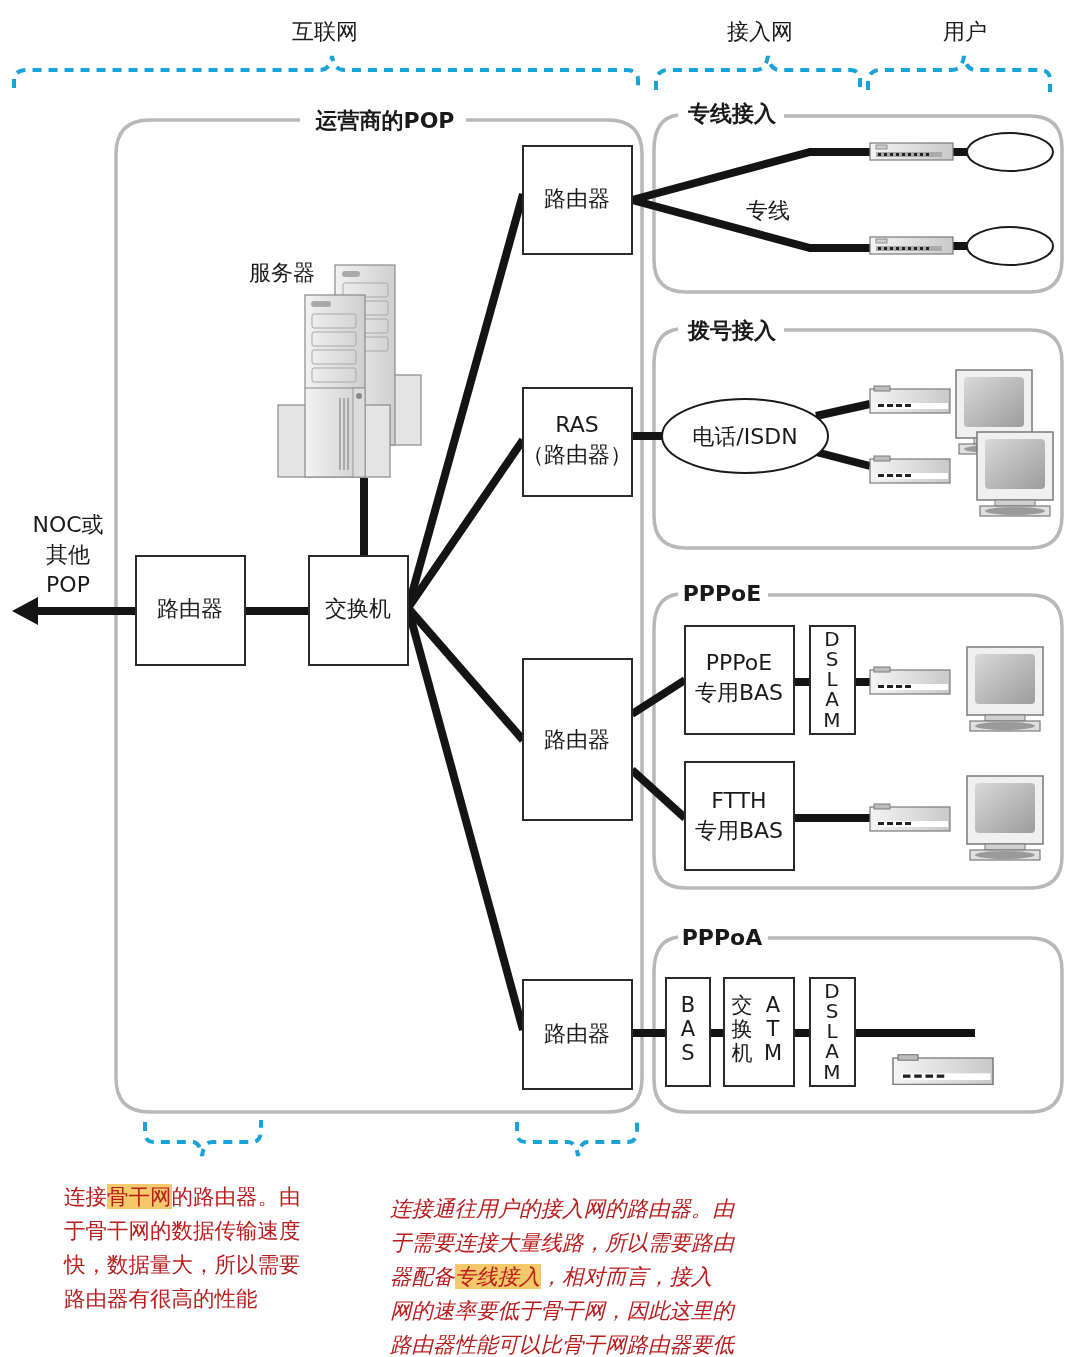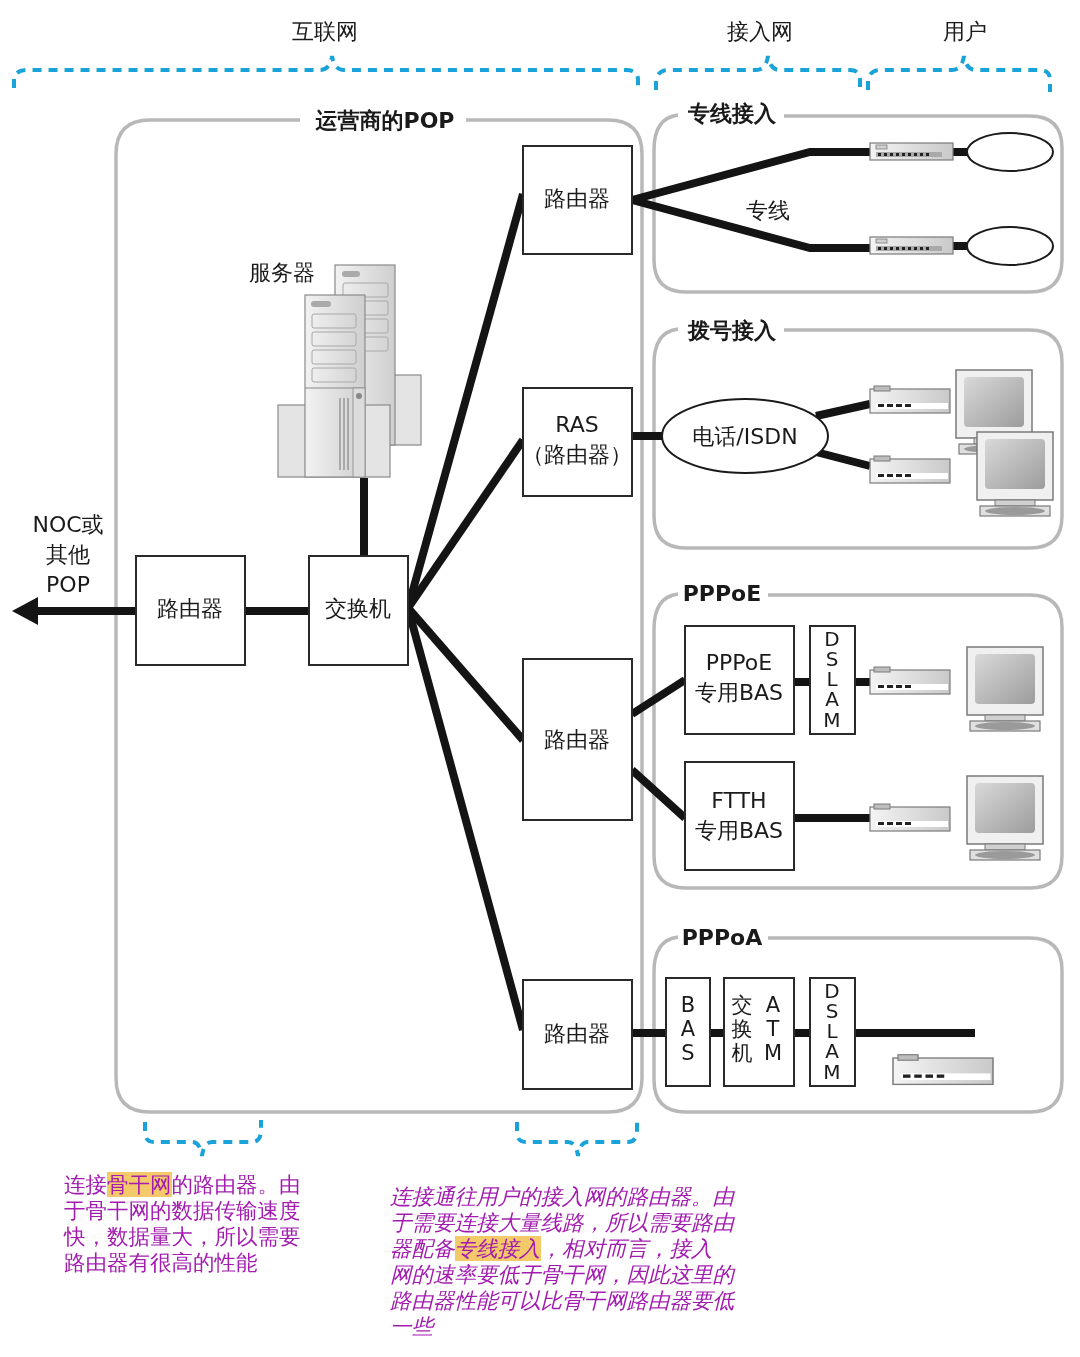--- a/index.html
+++ b/index.html
@@ -8,21 +8,21 @@
     svg#diagram { position: absolute; left: 0; top: 0; width: 1080px; height: 1357px; }
     .txt { font-family: "DejaVu Sans", "Liberation Sans", sans-serif; fill: #1a1a1a; }
     .lbl { font-size: 22px; }
     .box-title { font-size: 22px; font-weight: bold; }
     .group-frame { fill: none; stroke: #b8b8b8; stroke-width: 3.5; }
     .node { fill: #ffffff; stroke: #2a2a2a; stroke-width: 2; }
     .wire { stroke: #141414; stroke-width: 8; fill: none; stroke-linecap: butt; }
     .bracket { fill: none; stroke: #1aa3d8; stroke-width: 4; stroke-dasharray: 9 7; }
     .ellipse { fill: #ffffff; stroke: #1a1a1a; stroke-width: 2; }
     .note { position: absolute; font-family: "DejaVu Sans", "Liberation Sans", sans-serif;
-            font-size: 21.5px; line-height: 26px; color: #a21caf; white-space: pre-line; }
+            font-size: 21.5px; line-height: 34px; color: #b91c1c; white-space: pre-line; margin-top: 8px; }
     .hl { background: #f4c96a; }
   </style>
 </head>
 <body>
 
 <svg id="diagram" viewBox="0 0 1080 1357" xmlns="http://www.w3.org/2000/svg">
   <defs>
     <linearGradient id="devGrad" x1="0" y1="0" x2="1" y2="0">
       <stop offset="0" stop-color="#f4f4f4"></stop>
       <stop offset="1" stop-color="#c9c9c9"></stop>

